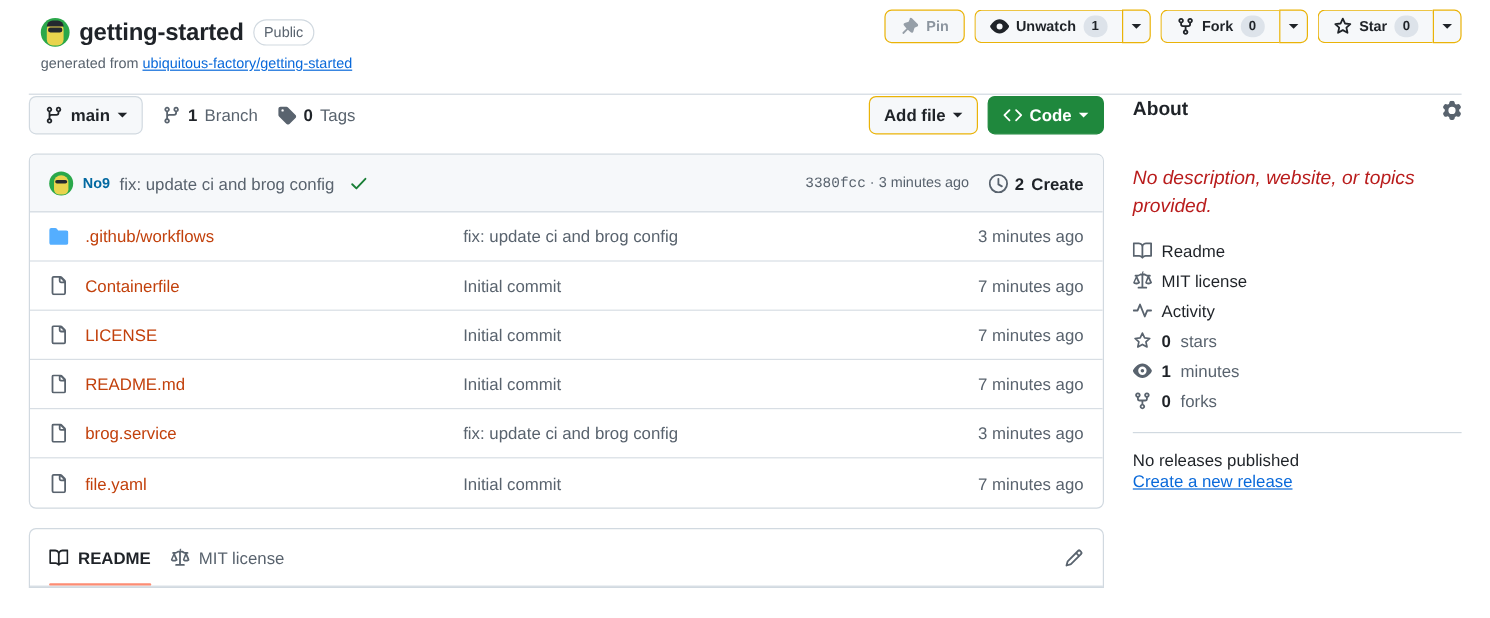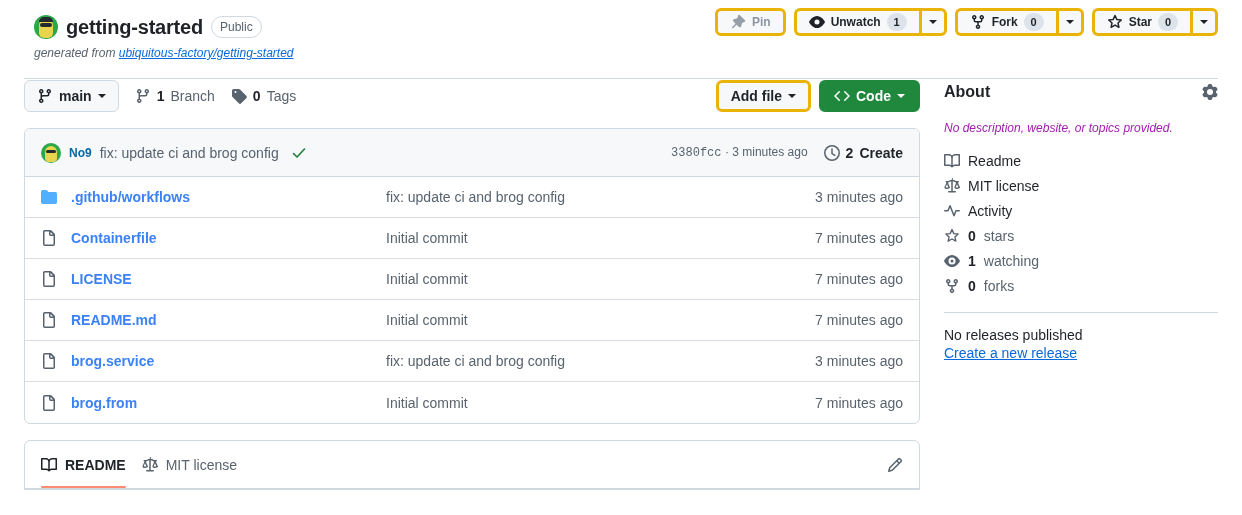--- a/index.html
+++ b/index.html
@@ -44,33 +44,33 @@
     letter-spacing: -0.2px;
   }
   .repo-name.dark { color: #1f2328; }
   .visibility-badge {
     display: inline-flex; align-items: center;
     height: 22px; padding: 0 8px;
     border: 1px solid #d1d9e0; border-radius: 11px;
     font-size: 12px; color: #59636e; line-height: 1;
   }
   .generated-from {
-    font-size: 12px; color: #59636e; margin-top: 2px; padding-left: 0; font-style: italic;
+    font-size: 12px; color: #59636e; margin-top: 2px; padding-left: 0;
   }
   .generated-from a { color: #0969da; text-decoration: underline; }
 
   
   .header-actions {
     position: absolute; right: 24px; top: 8px;
     display: flex; align-items: center; gap: 8px;
   }
   .btn {
     display: inline-flex; align-items: center; gap: 6px;
     height: 28px; padding: 0 12px;
-    border: 3px solid #eab308; border-radius: 6px;
+    border: 1px solid #eab308; border-radius: 6px;
     background: #f6f8fa; color: #1f2328;
     font-size: 12px; font-weight: bold;
     white-space: nowrap;
   }
   .btn.disabled { color: #8c959f; background: #f6f8fa; }
   .btn-group { display: inline-flex; align-items: stretch; }
   .btn-group .btn:first-child { border-radius: 6px 0 0 6px; border-right: none; }
   .btn-group .btn:last-child { border-radius: 0 6px 6px 0; padding: 0 7px; }
   .btn-solo { border-radius: 6px; }
   .counter {
@@ -172,21 +172,21 @@
   .commits-link b { font-weight: bold; }
 
   .file-row {
     display: flex; align-items: center;
     height: 41px; padding: 0 16px;
     border-bottom: 1px solid #d8dee4;
     font-size: 14px;
   }
   .file-row:last-child { border-bottom: none; }
   .file-icon { width: 16px; height: 16px; margin-right: 14px; flex: none; display: inline-flex; }
-  .file-name { color: #3b82f6; width: 315px; flex: none; overflow: hidden; white-space: nowrap; font-weight: bold; }
+  .file-name { color: #c2410c; width: 315px; flex: none; overflow: hidden; white-space: nowrap; }
   .file-commit { color: #59636e; flex: 1; overflow: hidden; white-space: nowrap; }
   .file-time { color: #59636e; text-align: right; white-space: nowrap; }
 
   
   .readme-panel {
     margin-top: 16px;
     border: 1px solid #d1d9e0; border-radius: 6px 6px 0 0;
     background: #ffffff;
   }
   .readme-tabs {
@@ -204,22 +204,22 @@
     content: ""; position: absolute; left: 0; right: 0; bottom: 0;
     height: 2px; background: #fd8c73; border-radius: 2px;
   }
   .readme-edit { margin-left: auto; color: #59636e; display: inline-flex; }
 
   
   .about-head { display: flex; align-items: center; height: 24px; }
   .about-title { font-size: 16px; font-weight: bold; color: #1f2328; }
   .about-gear { margin-left: auto; color: #59636e; display: inline-flex; }
   .about-desc {
-    margin-top: 15px; font-size: 12px; font-style: italic;
-    color: #a21caf; line-height: 1.5; max-width: 240px;
+    margin-top: 33px; font-size: 16px; font-style: italic;
+    color: #b91c1c; line-height: 1.5; max-width: 240px;
   }
   .about-links { margin-top: 16px; display: flex; flex-direction: column; gap: 9px; }
   .about-link {
     display: flex; align-items: center; gap: 8px;
     font-size: 14px; color: #59636e;
   }
   .about-link .lbl { color: #59636e; }
   .about-link.readme .lbl, .about-link.license .lbl, .about-link.activity .lbl { color: #1f2328; }
   .about-link b { color: #1f2328; font-weight: bold; }
   .side-rule { height: 1px; background: #d1d9e0; margin: 18px 0 0 0; }
@@ -444,21 +444,21 @@
           <span class="file-commit">fix: update ci and brog config</span>
           <span class="file-time">3 minutes ago</span>
         </div>
 
         <div class="file-row">
           <span class="file-icon">
             <svg class="icon-svg" width="16" height="16" viewBox="0 0 16 16" fill="#59636e">
                 <path d="M2 1.75C2 .784 2.784 0 3.75 0h5.586c.464 0 .909.184 1.237.513l2.914 2.914c.329.328.513.773.513 1.237v9.586A1.75 1.75 0 0 1 12.25 16h-8.5A1.75 1.75 0 0 1 2 14.25Zm1.75-.25a.25.25 0 0 0-.25.25v12.5c0 .138.112.25.25.25h8.5a.25.25 0 0 0 .25-.25V6h-2.75A1.75 1.75 0 0 1 8 4.25V1.5Zm5.75.56v2.19c0 .138.112.25.25.25h2.19Z"></path>
               </svg>
           </span>
-          <span class="file-name">brog.from</span>
+          <span class="file-name">file.yaml</span>
           <span class="file-commit">Initial commit</span>
           <span class="file-time">7 minutes ago</span>
         </div>
       </div>
 
       <div class="readme-panel">
         <div class="readme-tabs">
           <span class="readme-tab active">
             <span>
               <svg class="icon-svg" width="16" height="16" viewBox="0 0 16 16" fill="#1f2328">
@@ -535,21 +535,21 @@
           <span class="lbl">stars</span>
         </span>
 
         <span class="about-link">
           <span>
             <svg class="icon-svg" width="16" height="16" viewBox="0 0 16 16" fill="#59636e">
                 <path d="M8 2c1.981 0 3.671.992 4.933 2.078 1.27 1.091 2.187 2.345 2.637 3.023a1.62 1.62 0 0 1 0 1.798c-.45.678-1.367 1.932-2.637 3.023C11.67 13.008 9.981 14 8 14c-1.981 0-3.671-.992-4.933-2.078C1.797 10.83.88 9.576.43 8.898a1.62 1.62 0 0 1 0-1.798c.45-.677 1.367-1.931 2.637-3.022C4.33 2.992 6.019 2 8 2Zm0 2.5a3.5 3.5 0 1 0 0 7 3.5 3.5 0 0 0 0-7Zm0 2a1.5 1.5 0 1 1 0 3 1.5 1.5 0 0 1 0-3Z"></path>
               </svg>
           </span>
           <b>1</b>
-          <span class="lbl">watching</span>
+          <span class="lbl">minutes</span>
         </span>
 
         <span class="about-link">
           <span>
             <svg class="icon-svg" width="16" height="16" viewBox="0 0 16 16" fill="#59636e">
                 <path d="M5 5.372v.878c0 .414.336.75.75.75h4.5a.75.75 0 0 0 .75-.75v-.878a2.25 2.25 0 1 1 1.5 0v.878a2.25 2.25 0 0 1-2.25 2.25h-1.5v2.128a2.251 2.251 0 1 1-1.5 0V8.5h-1.5A2.25 2.25 0 0 1 3.5 6.25v-.878a2.25 2.25 0 1 1 1.5 0ZM5 3.25a.75.75 0 1 0-1.5 0 .75.75 0 0 0 1.5 0Zm6.75.75a.75.75 0 1 0 0-1.5.75.75 0 0 0 0 1.5Zm-3 8.75a.75.75 0 1 0-1.5 0 .75.75 0 0 0 1.5 0Z"></path>
               </svg>
           </span>
           <b>0</b>
           <span class="lbl">forks</span>

